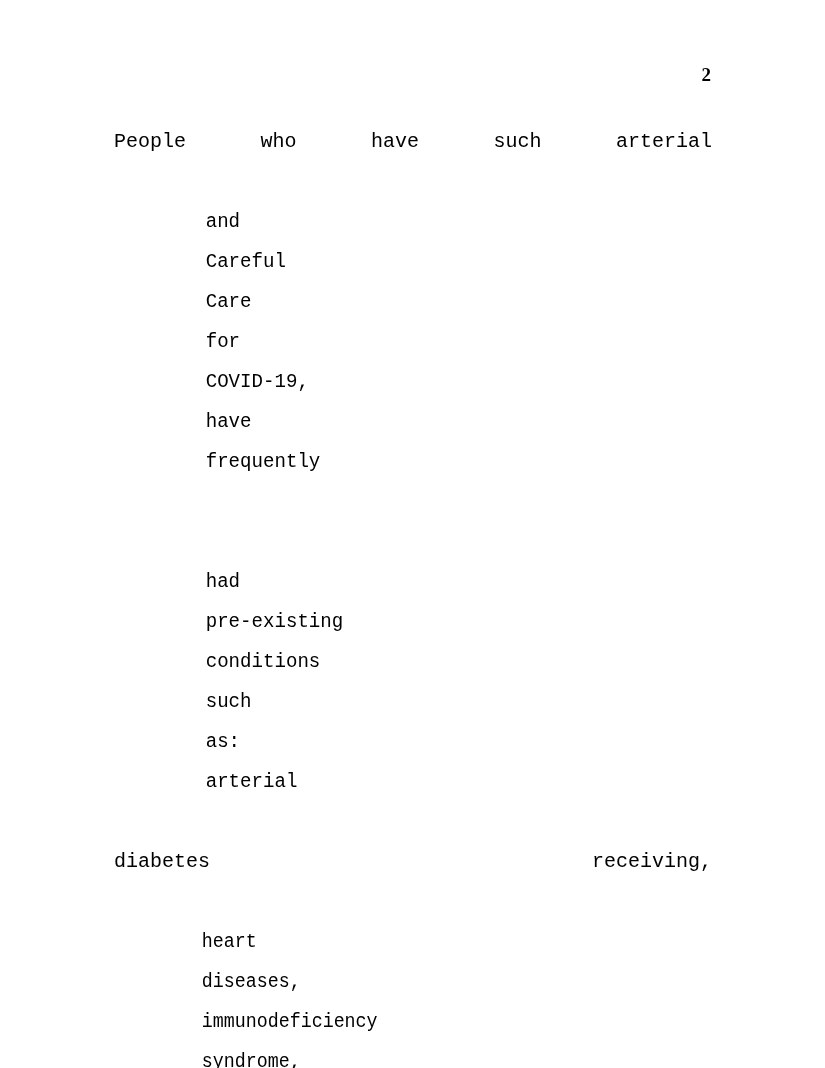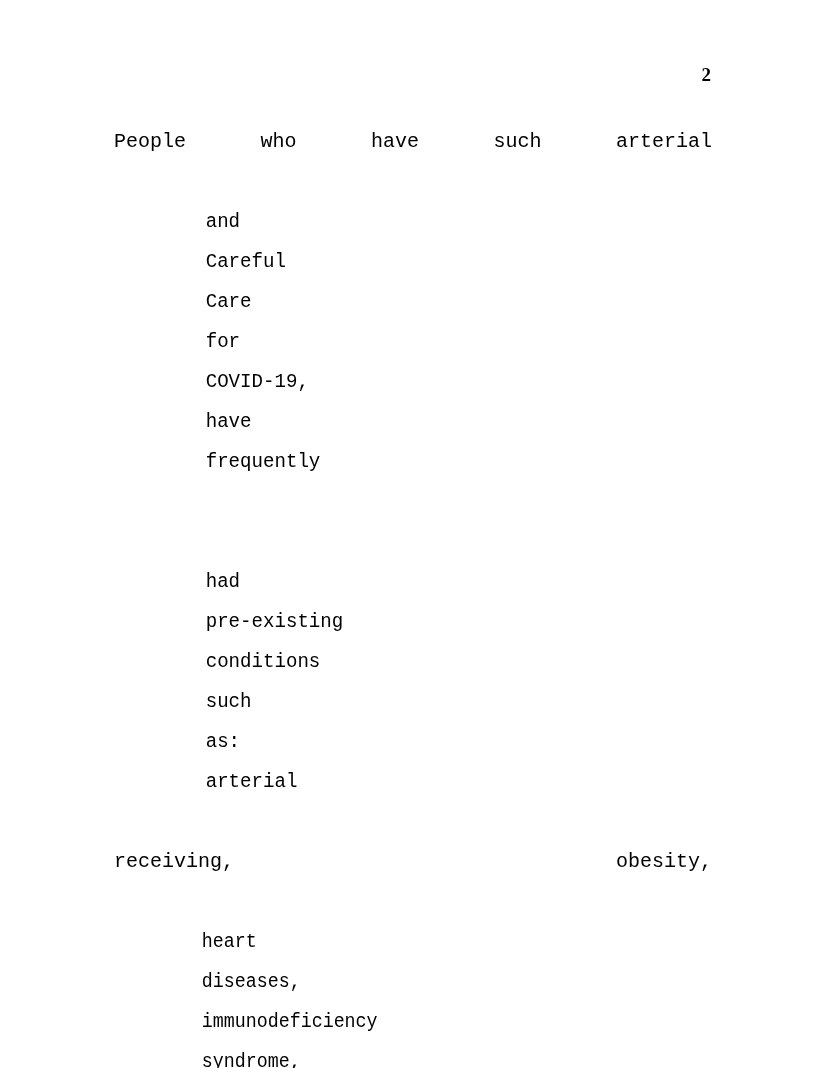--- a/index.html
+++ b/index.html
@@ -106,22 +106,22 @@
       </div>
       <div class="line just cond">
         <span>had</span>
         <span>pre-existing</span>
         <span>conditions</span>
         <span>such</span>
         <span>as:</span>
         <span>arterial</span>
       </div>
       <div class="line just">
+        <span>diabetes</span>
         <span>receiving,</span>
-        <span>obesity,</span>
       </div>
       <div class="line just cond-strong">
         <span>heart</span>
         <span>diseases,</span>
         <span>immunodeficiency</span>
         <span>syndrome,</span>
         
       </div>
       
       

